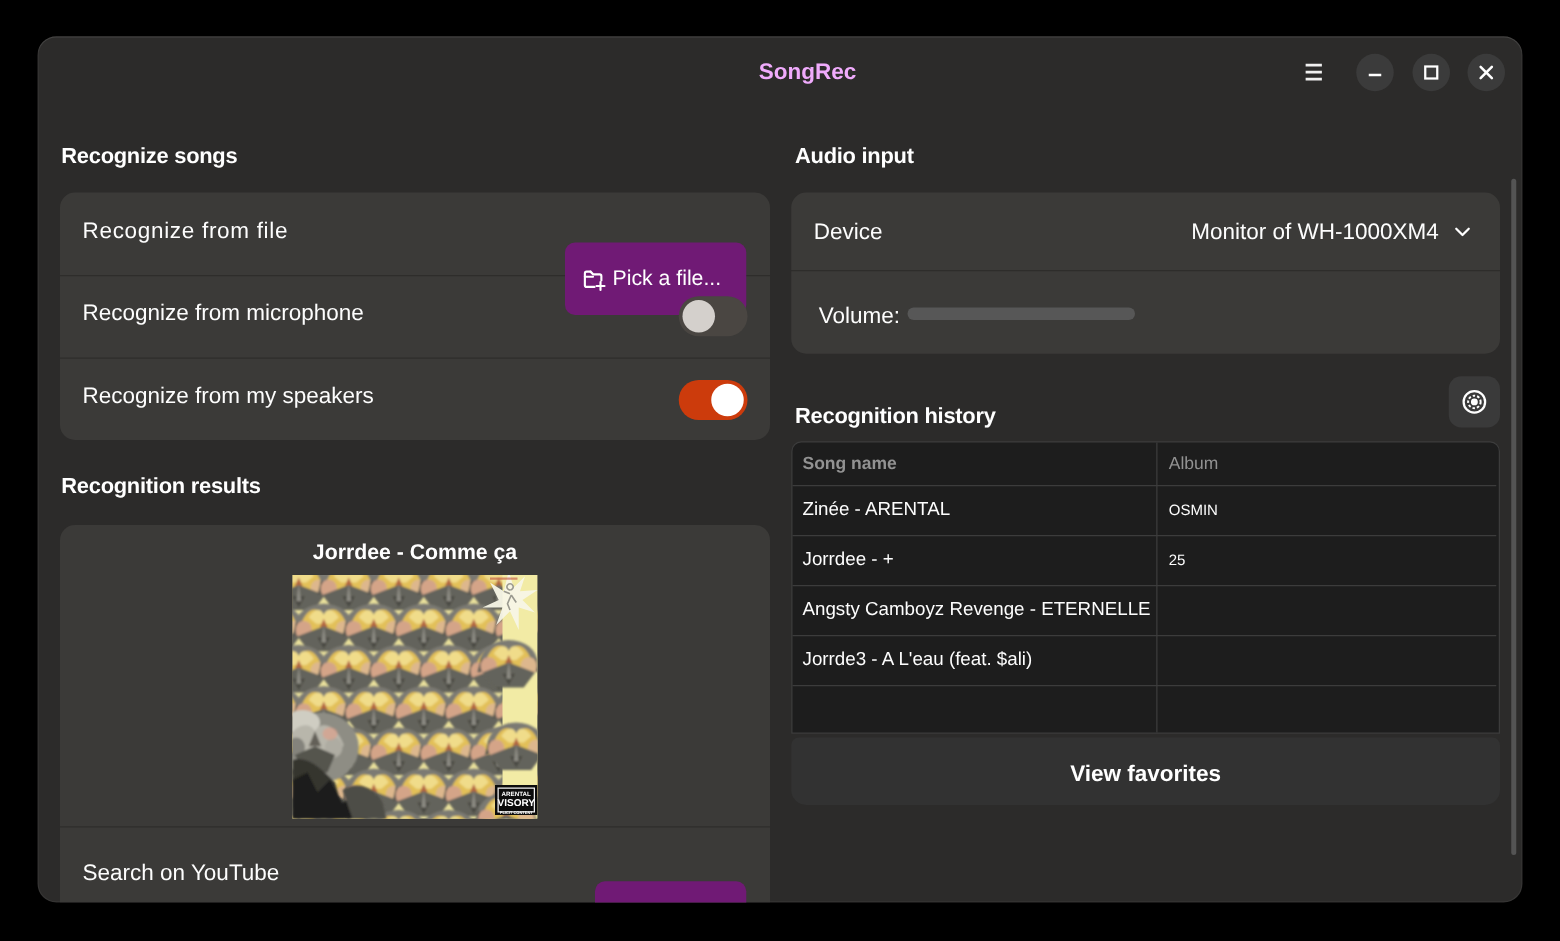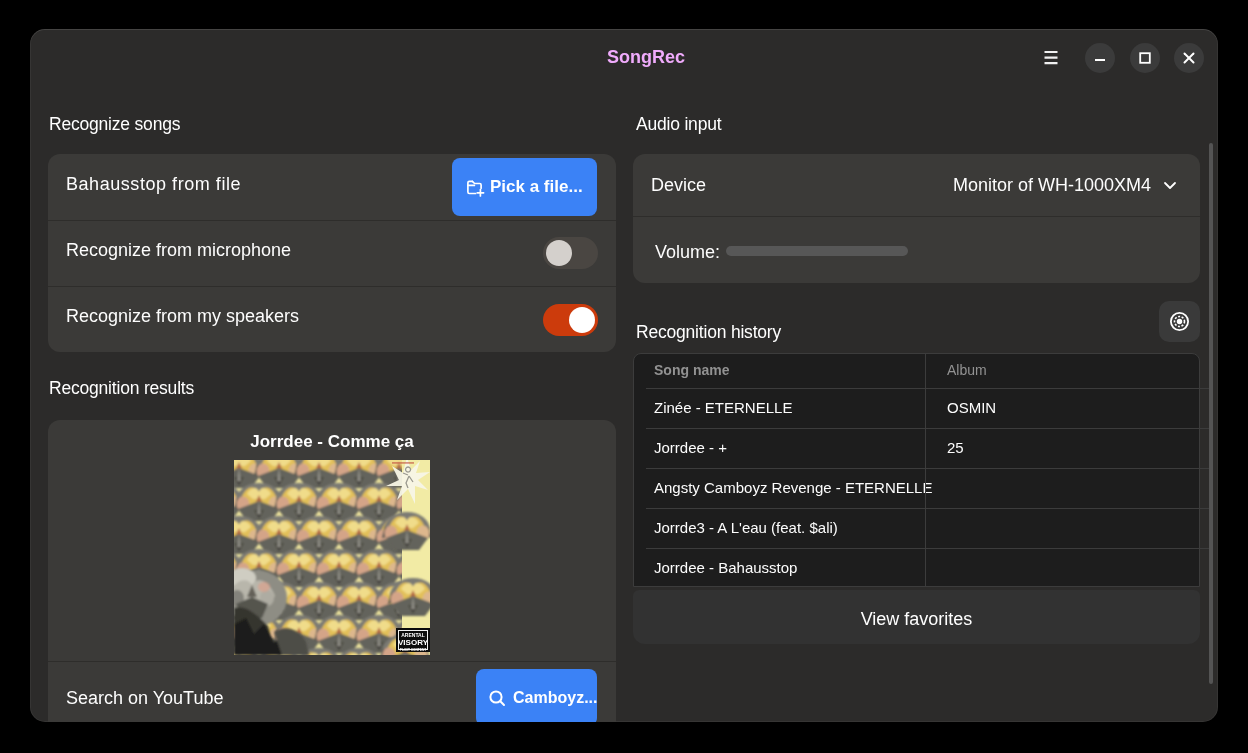--- a/index.html
+++ b/index.html
@@ -9,35 +9,35 @@
   position:absolute; left:30px; top:29px; width:1188px; height:693px;
   background:#2c2b2a; border-radius:15px; overflow:hidden;
   box-shadow: inset 0 1px 0 rgba(255,255,255,0.08), inset 0 0 0 1px rgba(255,255,255,0.05);
 }
 .abs { position:absolute; }
 
 #title { left:0; top:14px; width:1232px; text-align:center; color:#f0abfc;
   font-weight:bold; font-size:18px; line-height:28px; }
 .circbtn { width:30px; height:30px; border-radius:15px; background:#3b3b3b; top:14px; }
 
-.h2 { color:#fff; font-weight:normal; font-size:17.5px; letter-spacing:-0.2px; line-height:20px; }
+.h2 { color:#fff; font-weight:bold; font-size:17.5px; letter-spacing:-0.2px; line-height:20px; }
 
 .card { background:#3b3a38; border-radius:12px; }
 .rowlabel { color:#fdfdfd; font-size:18px; }
 .sep { background:rgba(0,0,0,0.22); height:1px; }
-.btn { background:#3b82f6; border-radius:8px; color:#fff; font-weight:bold; font-size:16px; }
+.btn { background:#701a75; border-radius:8px; color:#fff; font-weight:normal; font-size:16px;margin-top:36px; }
 
 .toggle { width:55px; height:32px; border-radius:16px; }
 .knob { position:absolute; width:26px; height:26px; border-radius:13px; top:3px; }
 
 #table { left:603px; top:324px; width:567px; height:234px; background:#1d1d1d;
   border:1px solid #3c3c3c; border-radius:8px 8px 0 0; }
-.tr { position:absolute; left:0; width:563px; height:40px; border-bottom:1px solid #3c3c3c;margin-left:12px; }
+.tr { position:absolute; left:0; width:563px; height:40px; border-bottom:1px solid #3c3c3c; }
 .td1 { position:absolute; left:8px; top:0; line-height:38px; color:#fdfdfd; font-size:15px; }
-.td2 { position:absolute; left:301px; top:0; line-height:38px; color:#fdfdfd; font-size:15px; }
+.td2 { position:absolute; left:301px; top:0; line-height:38px; color:#fdfdfd; font-size:12px; }
 #colsep { position:absolute; left:291px; top:0; width:1px; height:232px; background:#3c3c3c; }
 </style>
 </head>
 <body>
 <div id="win">
 
   <div class="abs" id="title">SongRec</div>
   <svg class="abs" style="left:1014px; top:20px" width="15" height="17" viewBox="0 0 15 17">
     <g stroke="#f0f0f0" stroke-width="2.2">
       <line x1="0.5" y1="3" x2="13.5" y2="3"></line>
@@ -56,21 +56,21 @@
     </svg>
   <svg class="abs" style="left:1144px; top:14px" width="30" height="30">
       <g stroke="#fff" stroke-width="2" stroke-linecap="round">
         <line x1="10.5" y1="10.5" x2="19.5" y2="19.5"></line>
         <line x1="19.5" y1="10.5" x2="10.5" y2="19.5"></line>
       </g>
     </svg>
 
   <div class="abs h2" style="left:19px; top:85px">Recognize songs</div>
   <div class="abs card" style="left:18px; top:125px; width:568px; height:198px">
-    <div class="abs rowlabel" style="left:18px; top:0; line-height:61px; letter-spacing:0.55px">Bahausstop from file</div>
+    <div class="abs rowlabel" style="left:18px; top:0; line-height:61px; letter-spacing:0.55px">Recognize from file</div>
     <div class="abs sep" style="left:0; top:66px; width:568px"></div>
     <div class="abs rowlabel" style="left:18px; top:66px; line-height:61px">Recognize from microphone</div>
     <div class="abs sep" style="left:0; top:132px; width:568px"></div>
     <div class="abs rowlabel" style="left:18px; top:132px; line-height:61px">Recognize from my speakers</div>
 
     <div class="abs btn" style="left:404px; top:4px; width:145px; height:58px;">
       <svg class="abs" style="left:13px; top:19px" width="20" height="20" viewBox="0 0 20 20" fill="none" stroke="#fff" stroke-width="1.7" stroke-linecap="round" stroke-linejoin="round">
         <path d="M7.4 4.3 H4.3 Q2.9 4.3 2.9 5.7 V15.1 Q2.9 16.5 4.3 16.5 H10.6"></path>
         <path d="M7.4 4.3 L9.6 6.5 H14.7 Q16.1 6.5 16.1 7.9 V11.3"></path>
         <path d="M2.9 8.4 H9.4"></path>
@@ -214,34 +214,31 @@
     <circle cx="10.5" cy="10.5" r="5" stroke-width="1.6" stroke-dasharray="2 1.6"></circle>
     <circle cx="10.5" cy="10.5" r="2.1" stroke-width="1.3" fill="#fff"></circle>
   </svg>
 
   <div class="abs" id="table">
     <div class="tr" style="top:0; height:35px; border-bottom:1px solid #3c3c3c">
       <span class="td1" style="line-height:33px; color:#929292; font-weight:bold; font-size:14px">Song name</span>
       <span class="td2" style="line-height:33px; color:#929292; font-weight:normal; font-size:14px">Album</span>
     </div>
     <div class="tr" style="top:35px">
-        <span class="td1">Zinée - ETERNELLE</span>
+        <span class="td1">Zinée - ARENTAL</span>
         <span class="td2">OSMIN</span>
       </div>
     <div class="tr" style="top:75px">
         <span class="td1">Jorrdee - +</span>
         <span class="td2">25</span>
       </div>
     <div class="tr" style="top:115px">
         <span class="td1">Angsty Camboyz Revenge - ETERNELLE</span>
       </div>
     <div class="tr" style="top:155px">
         <span class="td1">Jorrde3 - A L'eau (feat. $ali)</span>
       </div>
-    <div class="tr" style="top:195px; border-bottom:none">
-        <span class="td1">Jorrdee - Bahausstop</span>
-      </div>
     <div id="colsep"></div>
   </div>
-  <div class="abs" style="left:603px; top:561px; width:567px; height:54px; background:#323232; border-radius:6px 6px 12px 12px; text-align:center; line-height:58px; color:#fff; font-weight:normal; font-size:18px">View favorites</div>
+  <div class="abs" style="left:603px; top:561px; width:567px; height:54px; background:#323232; border-radius:6px 6px 12px 12px; text-align:center; line-height:58px; color:#fff; font-weight:bold; font-size:18px">View favorites</div>
 
   <div class="abs" style="left:1178.5px; top:114px; width:4px; height:541px; border-radius:2px; background:#545454"></div>
 </div>
 
 </body></html>

